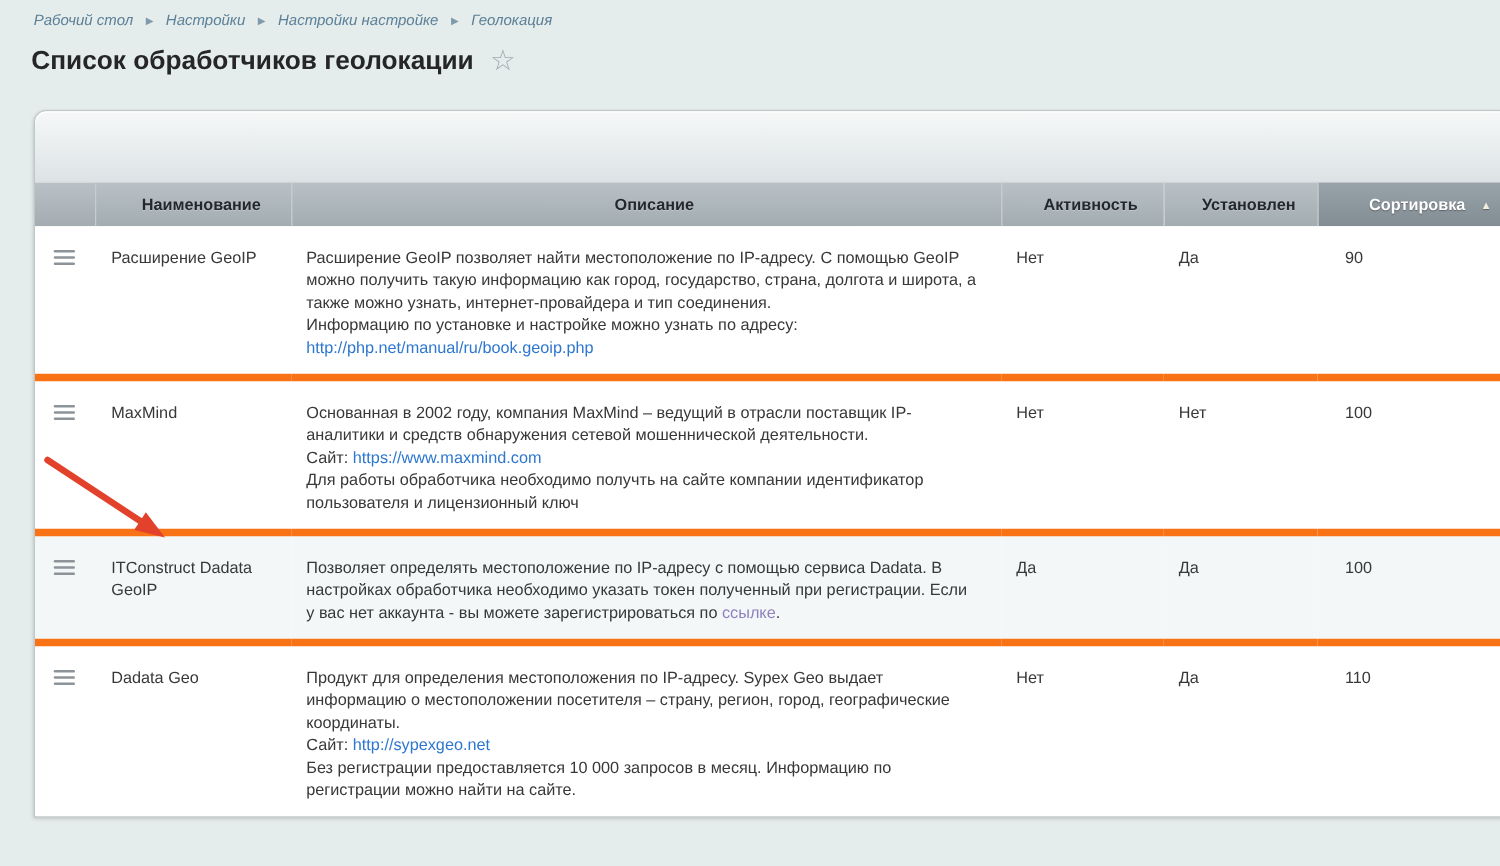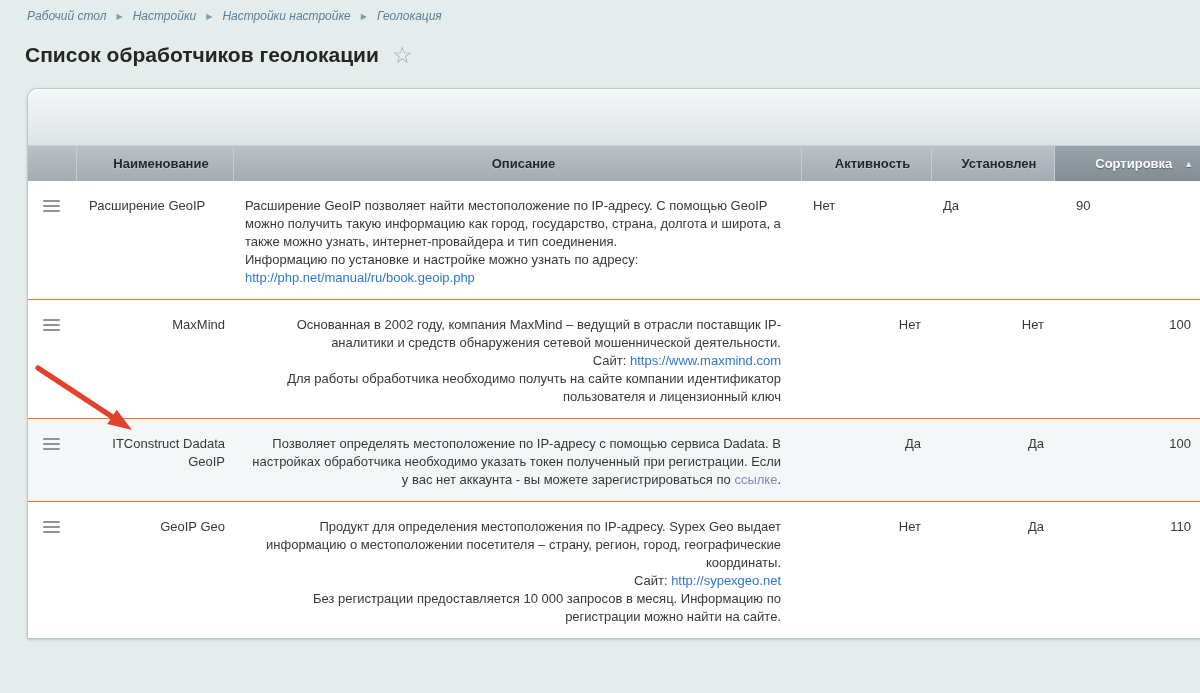--- a/index.html
+++ b/index.html
@@ -6,21 +6,21 @@
   body {
     width:1200px; height:693px; overflow:hidden; position:relative;
     background:#e4ecec;
     font-family:"Liberation Sans", sans-serif;
   }
   
   .breadcrumb { padding:9px 0 0 27px; font-size:12px; color:#5b7f96; height:16px; white-space:nowrap; }
   .breadcrumb a { color:#5b7f96; text-decoration:none; cursor:pointer;font-style:italic; }
   .breadcrumb .sep { display:inline-block; margin:0 10px; color:#7f9aab; font-size:8px; vertical-align:1px; }
   
-  .title-row { margin:12px 0 0 25px; display:flex; align-items:flex-end; gap:13px; height:30px; }
+  .title-row { margin:12px 0 0 25px; display:flex; align-items:flex-start; gap:13px; height:30px; }
   .title-row h1 { margin:0; font-size:21px; font-weight:bold; color:#262626; }
   .star { color:#a3abb0; font-size:23px; line-height:1; cursor:pointer; user-select:none; }
   
   .panel {
     position:relative; margin:21px 0 0 27px; width:1173px;
     background:#fff; border:1px solid #bfc7ca; border-right:none;
     border-radius:10px 0 0 2px; box-shadow:0 1px 3px rgba(0,0,0,0.16);
     overflow:hidden;
   }
   .toolbar {
@@ -35,21 +35,21 @@
     padding:0 0 0 13px; border-left:1px solid #c6ccd0;
     text-shadow:0 1px 0 rgba(255,255,255,0.25); cursor:pointer; white-space:nowrap;
   }
   thead th:first-child { border-left:none; }
   thead th.sorted {
     background:linear-gradient(#99a3aa, #828c93); color:#ffffff;
     text-shadow:0 1px 1px rgba(0,0,0,0.35); padding-left:33px;
   }
   .sort-arrow { font-size:9px; margin-left:12px; color:#f2eedd; vertical-align:1px; }
   tbody td { vertical-align:top; padding:16px 10px 12px 12px; line-height:18px; background:#fff; }
-  tbody tr + tr td { border-top:1px solid #f97316;text-align:right; }
+  tbody tr + tr td { border-top:6px solid #f97316; }
   tbody tr.hl td { background:#f3f7f8; }
   td.menu { padding:19px 0 0 15px; }
   td.name { padding-left:13px; padding-right:8px; }
   td.desc { padding-right:20px; }
   td.sortv { padding-left:22px; }
   .burger { width:17px; cursor:pointer; }
   .burger i { display:block; height:2px; background:#8d9499; margin-bottom:3px; border-radius:1px; }
   a.link { color:#2e77cf; text-decoration:none; cursor:pointer; }
   a.vlink { color:#9080c0; text-decoration:none; cursor:pointer; }
   .arrow-svg { position:absolute; left:28px; top:356px; pointer-events:none; z-index:5; }
@@ -129,21 +129,21 @@
           <td class="sortv">100</td>
         </tr>
         <tr>
           <td class="menu">
             <div class="burger">
               <i></i>
               <i></i>
               <i></i>
             </div>
           </td>
-          <td class="name">GeoIP Geo</td>
+          <td class="name">Dadata Geo</td>
           <td class="desc"><span>Продукт для определения местоположения по IP-адресу. Sypex Geo выдает информацию о местоположении посетителя – страну, регион, город, географические координаты.</span><br><span>Сайт: </span><a class="link">http://sypexgeo.net</a><br><span>Без регистрации предоставляется 10 000 запросов в месяц. Информацию по регистрации можно найти на сайте.</span></td>
           <td>Нет</td>
           <td>Да</td>
           <td class="sortv">110</td>
         </tr>
       </tbody>
   </table>
 </div>
 
 <svg class="arrow-svg" width="115" height="85" viewBox="0 0 115 85">

